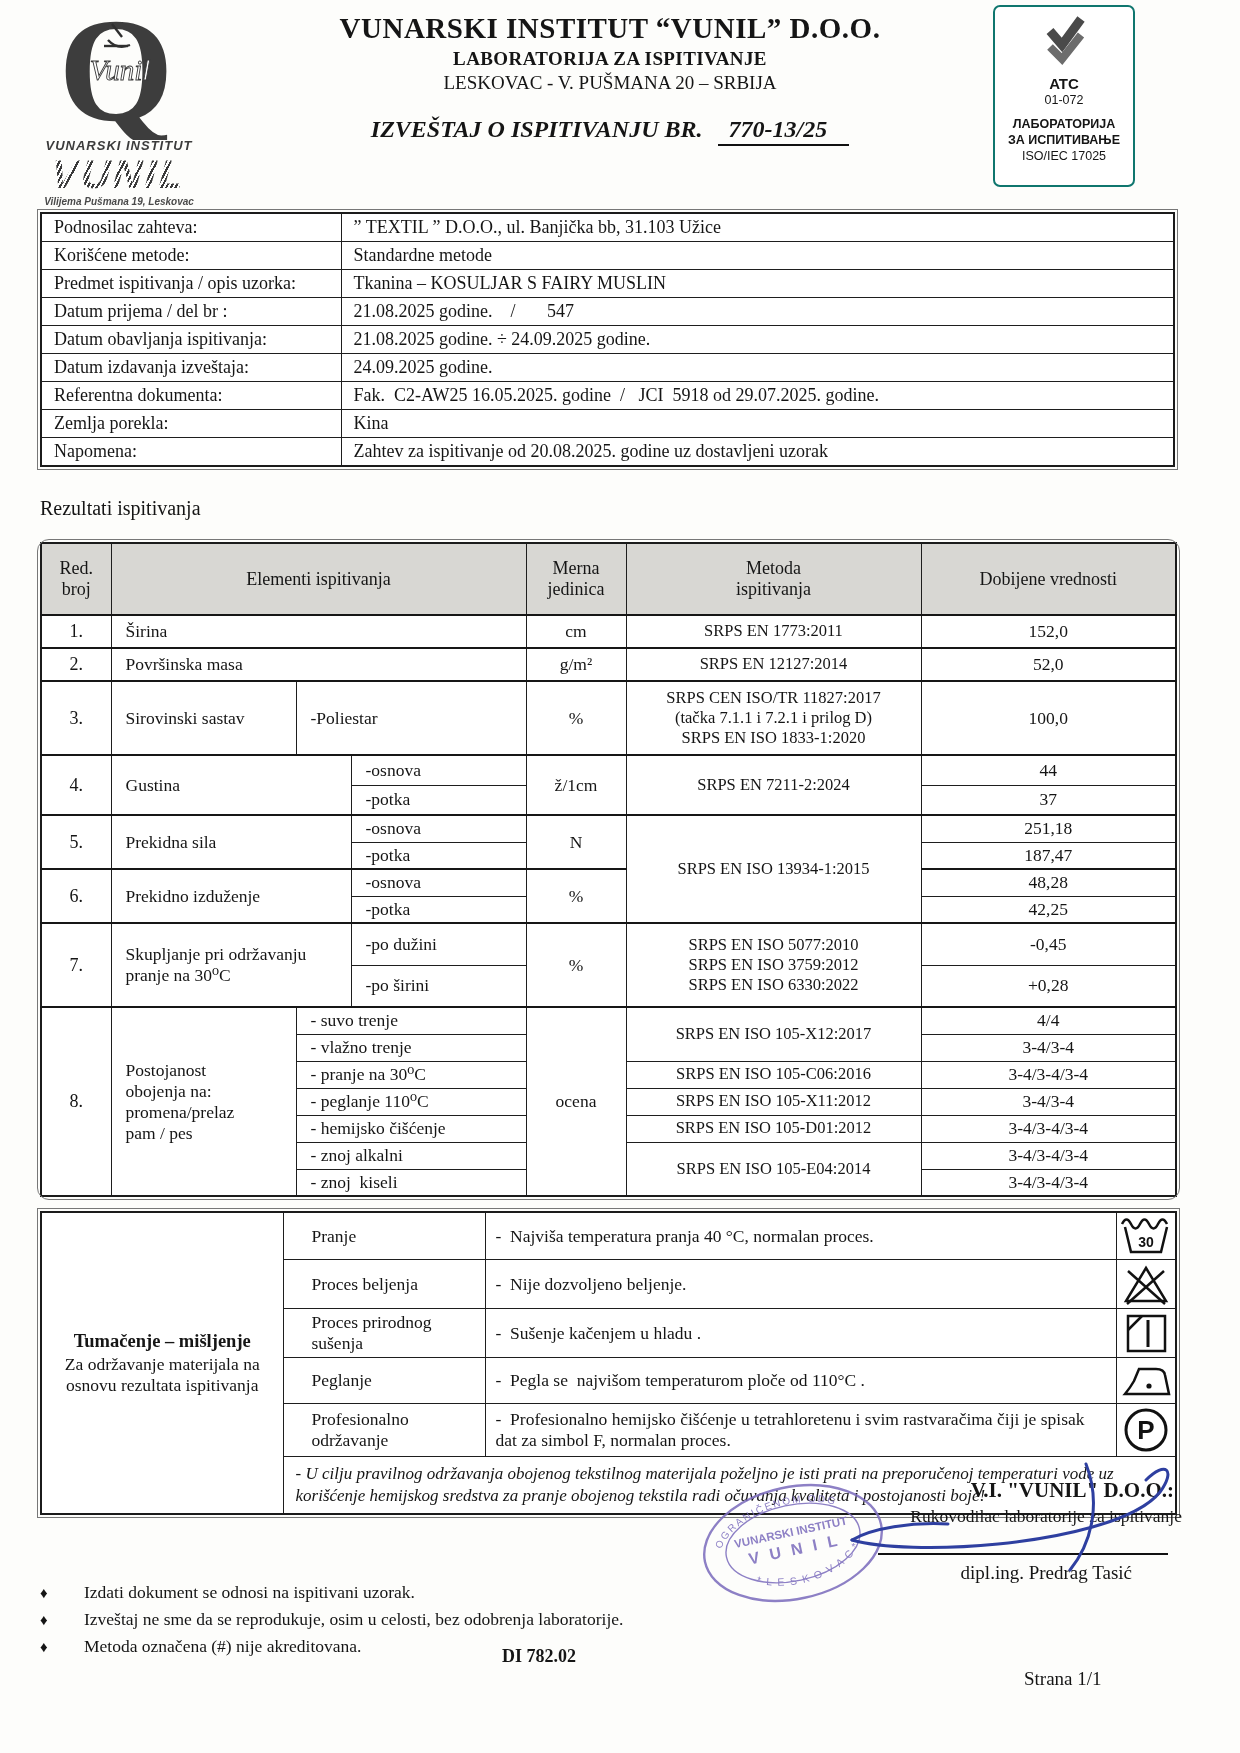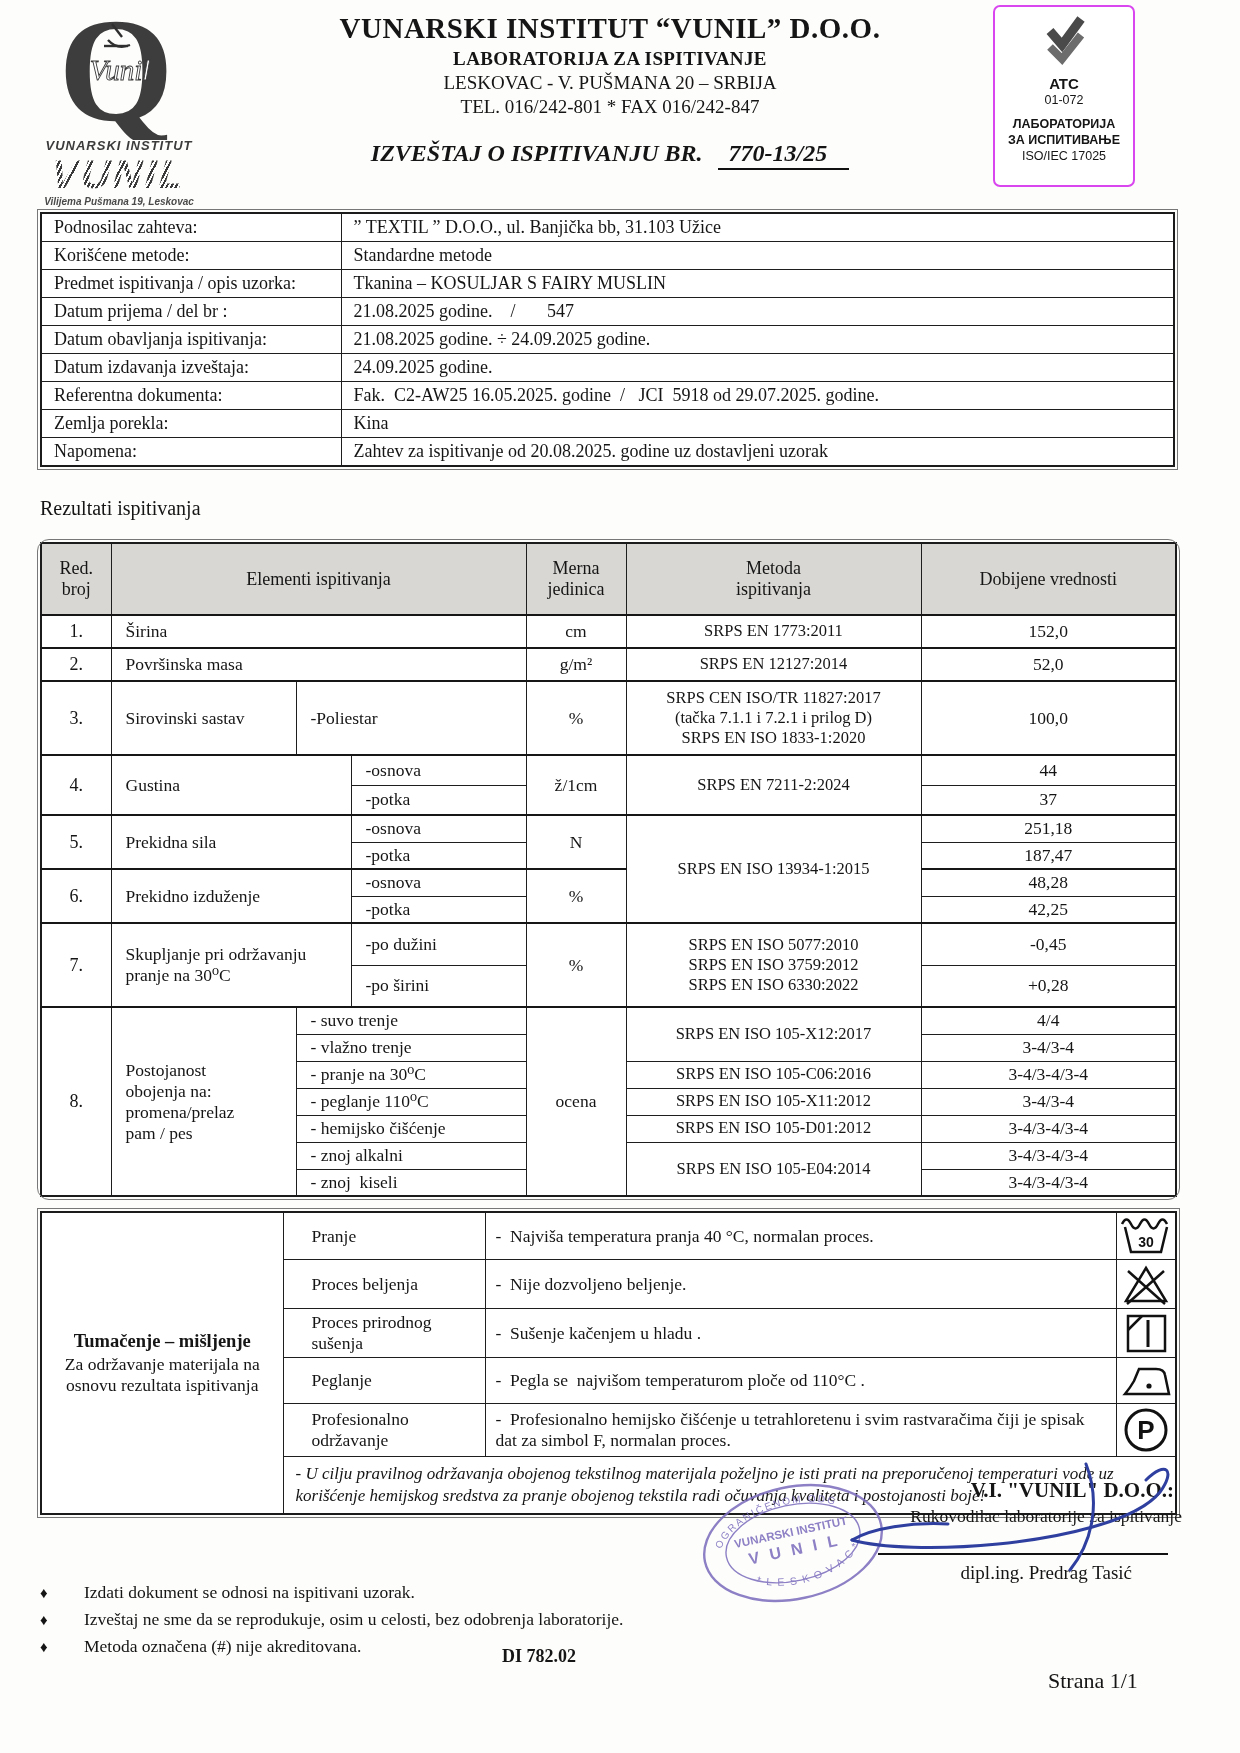--- a/index.html
+++ b/index.html
@@ -26,21 +26,21 @@
   .logo-addr{font-family:"Liberation Sans","DejaVu Sans",sans-serif;font-style:italic;
     font-weight:bold;font-size:10px;color:#4a4a4a;margin-top:2px;}
   .hdr-center{position:absolute;left:255px;top:12px;width:710px;text-align:center;}
   .company{font-size:29px;font-weight:bold;letter-spacing:.5px;}
   .lab{font-size:19px;font-weight:bold;margin-top:3px;letter-spacing:.4px;}
   .addr,.tel{font-size:19px;margin-top:2px;}
   .report-line{margin-top:22px;font-size:24px;font-weight:bold;font-style:italic;}
   .report-num{display:inline-block;margin-left:16px;border-bottom:2.6px solid #111;
     padding:0 22px 1px 10px;}
   .badge{position:absolute;left:993px;top:5px;width:138px;height:178px;
-    border:2px solid #d946ef;border-radius:7px;text-align:center;
+    border:2px solid #0f766e;border-radius:7px;text-align:center;
     font-family:"Liberation Sans","DejaVu Sans",sans-serif;background:#fff;}
   .badge .code{font-size:15px;font-weight:bold;margin-top:2px;}
   .badge .num{font-size:12.5px;margin-top:1px;}
   .badge .cyr{font-size:12.5px;font-weight:bold;margin-top:10px;line-height:1.25;}
   .badge .iso{font-size:12.5px;margin-top:1px;}
 
   
   table{border-collapse:collapse;table-layout:fixed;}
   .doc-table{margin-left:40px;width:1135px;border:2.6px solid #1b1b1b;
     outline:1px solid #777;outline-offset:2px;background:#fff;}
@@ -87,21 +87,21 @@
     height:26px;margin-right:14px;}
   .sig-name{font-size:19px;margin-top:3px;margin-right:50px;}
   .stamp{position:absolute;left:698px;top:1482px;width:190px;height:122px;
     transform:rotate(-12deg);color:var(--stamp,#7e6fbe);opacity:.88;}
   .autograph{position:absolute;left:828px;top:1458px;width:370px;height:130px;
     color:var(--sig,#2e3fa0);}
   .notes{position:absolute;left:34px;top:1582px;font-size:17.5px;}
   .notes .nrow{margin-bottom:6px;}
   .notes .blt{display:inline-block;width:44px;text-align:left;padding-left:6px;font-size:15px;}
   .doccode{position:absolute;left:502px;top:1646px;font-size:18px;font-weight:bold;}
-  .pagenum{position:absolute;left:1024px;top:1668px;font-size:22px;margin-left:24px;}
+  .pagenum{position:absolute;left:1024px;top:1668px;font-size:19px;}
 </style>
 </head>
 <body>
 
 <div class="hdr">
 
   <div class="logo-left">
     <svg width="150" height="138" viewBox="0 0 150 138">
       <text x="72" y="118" font-size="148" font-family="Liberation Serif, serif" font-weight="bold" fill="#3d3d3d" text-anchor="middle">Q</text>
       <g stroke="#2f2f2f" stroke-width="2.4" fill="none">
@@ -113,21 +113,20 @@
     </svg>
     <div class="inst-line">VUNARSKI INSTITUT</div>
     <div class="vunil-stripes">VUNIL</div>
     <div class="logo-addr">Vilijema Pušmana 19, Leskovac</div>
   </div>
 
   <div class="hdr-center">
     <div class="company">VUNARSKI INSTITUT “VUNIL” D.O.O.</div>
     <div class="lab">LABORATORIJA ZA ISPITIVANJE</div>
     <div class="addr">LESKOVAC - V. PUŠMANA 20 – SRBIJA</div>
-    <div class="tel">TEL. 016/242-801 * FAX  016/242-847</div>
     <div class="report-line">
       <span>IZVEŠTAJ O ISPITIVANJU BR.</span><span class="report-num">770-13/25</span>
     </div>
   </div>
 
   <div class="badge">
     <svg width="58" height="62" viewBox="0 0 58 62">
       <path d="M15 24 L27 38 L46 12" stroke="#4a4a4a" stroke-width="9" fill="none"></path>
       <path d="M15 40 L27 52 L46 28" stroke="#6c6c6c" stroke-width="8" fill="none"></path>
     </svg>

